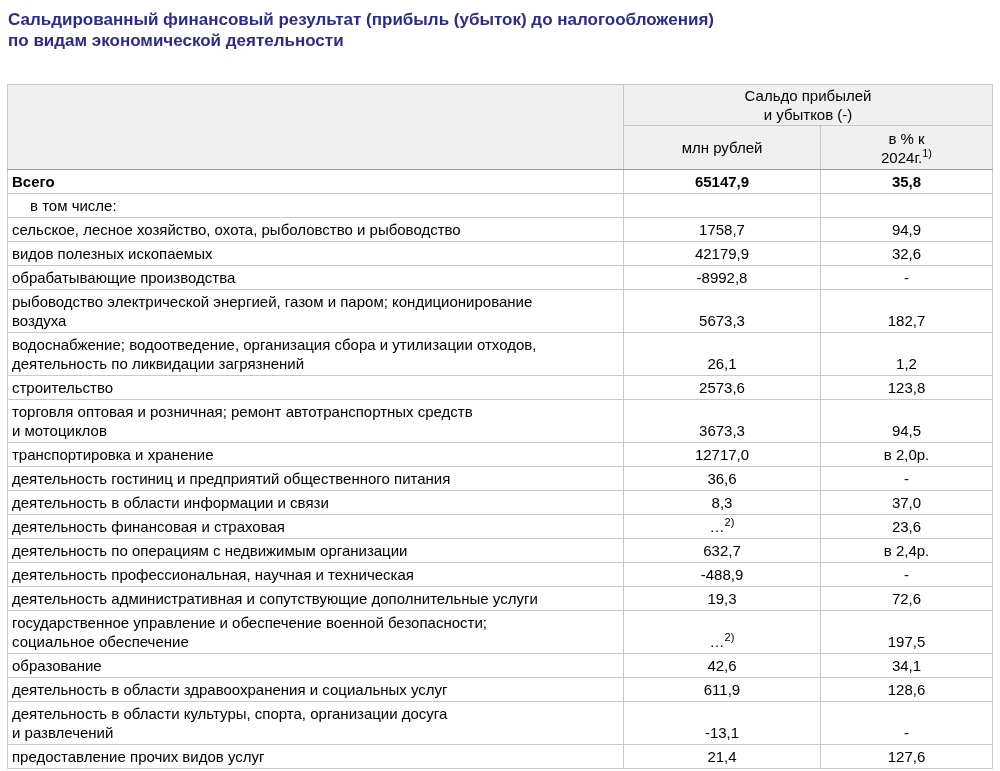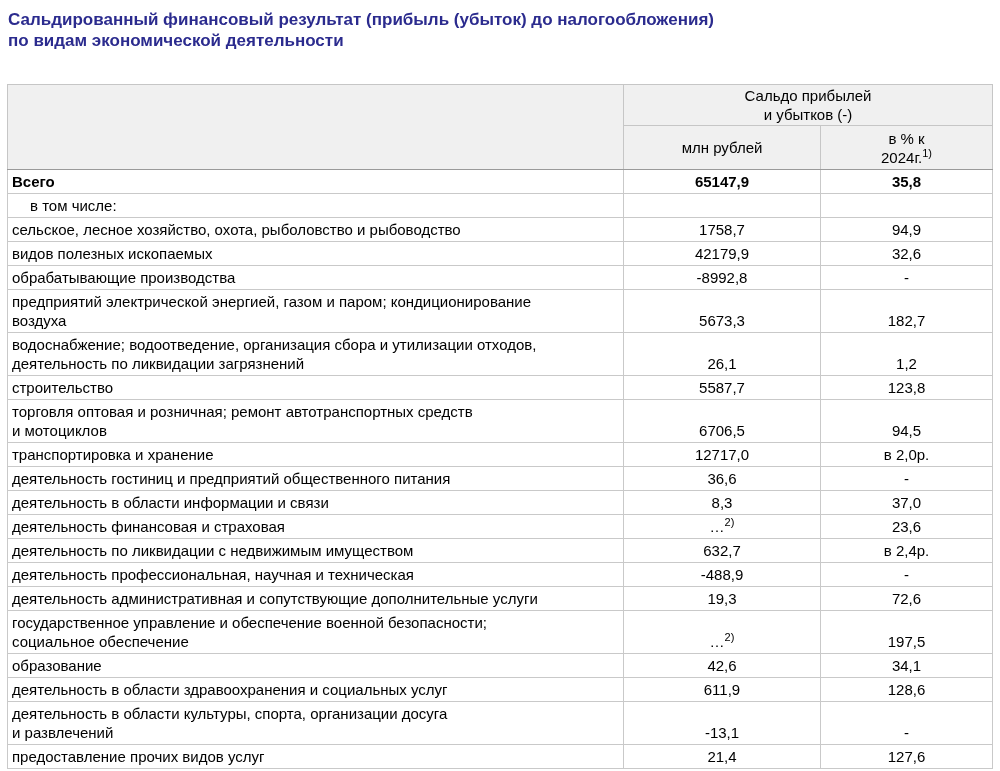--- a/index.html
+++ b/index.html
@@ -115,40 +115,40 @@
           <td class="label">видов полезных ископаемых</td>
           <td class="val">42179,9</td>
           <td class="val">32,6</td>
         </tr>
         <tr>
           <td class="label">обрабатывающие производства</td>
           <td class="val">-8992,8</td>
           <td class="val">-</td>
         </tr>
         <tr>
-          <td class="label">предприятий электрической энергией, газом и паром; кондиционирование
+          <td class="label">рыбоводство электрической энергией, газом и паром; кондиционирование
 воздуха</td>
           <td class="val">5673,3</td>
           <td class="val">182,7</td>
         </tr>
         <tr>
           <td class="label">водоснабжение; водоотведение, организация сбора и утилизации отходов,
 деятельность по ликвидации загрязнений</td>
           <td class="val">26,1</td>
           <td class="val">1,2</td>
         </tr>
         <tr>
           <td class="label">строительство</td>
-          <td class="val">5587,7</td>
+          <td class="val">2573,6</td>
           <td class="val">123,8</td>
         </tr>
         <tr>
           <td class="label">торговля оптовая и розничная; ремонт автотранспортных средств
 и мотоциклов</td>
-          <td class="val">6706,5</td>
+          <td class="val">3673,3</td>
           <td class="val">94,5</td>
         </tr>
         <tr>
           <td class="label">транспортировка и хранение</td>
           <td class="val">12717,0</td>
           <td class="val">в 2,0р.</td>
         </tr>
         <tr>
           <td class="label">деятельность гостиниц и предприятий общественного питания</td>
           <td class="val">36,6</td>
@@ -158,21 +158,21 @@
           <td class="label">деятельность в области информации и связи</td>
           <td class="val">8,3</td>
           <td class="val">37,0</td>
         </tr>
         <tr>
           <td class="label">деятельность финансовая и страховая</td>
           <td class="val">…<sup>2)</sup></td>
           <td class="val">23,6</td>
         </tr>
         <tr>
-          <td class="label">деятельность по ликвидации с недвижимым имуществом</td>
+          <td class="label">деятельность по операциям с недвижимым организации</td>
           <td class="val">632,7</td>
           <td class="val">в 2,4р.</td>
         </tr>
         <tr>
           <td class="label">деятельность профессиональная, научная и техническая</td>
           <td class="val">-488,9</td>
           <td class="val">-</td>
         </tr>
         <tr>
           <td class="label">деятельность административная и сопутствующие дополнительные услуги</td>

